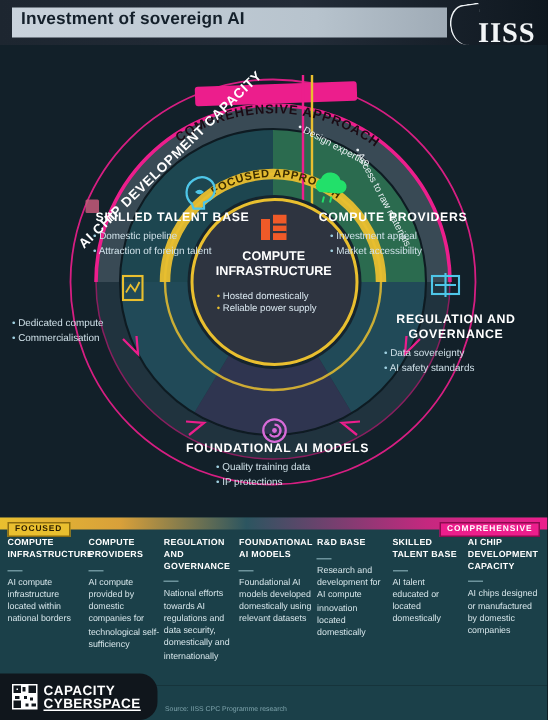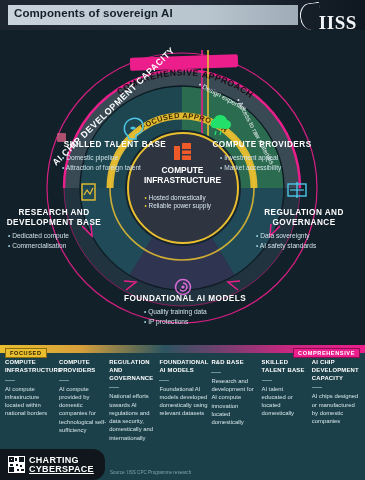--- a/index.html
+++ b/index.html
@@ -66,21 +66,21 @@
   .qr i{position:absolute;background:#10161c;}
   .cc-t1{position:absolute;left:29px;top:6px;font-size:9px;font-weight:bold;color:#fff;letter-spacing:.3px;}
   .cc-t2{position:absolute;left:29px;top:15px;font-size:9px;font-weight:bold;color:#fff;letter-spacing:.3px;text-decoration:underline;}
   .source{position:absolute;left:110px;top:13px;font-size:4.6px;color:#7fa4ad;}
 </style>
 </head>
 <body>
 
 <div class="header">
   <div class="header-bar"></div>
-  <div class="header-title">Components of sovereign AI</div>
+  <div class="header-title">Investment of sovereign AI</div>
   <div class="logo">
     <div class="logo-arc"></div>
     <div class="logo-txt">IISS</div>
   </div>
 </div>
 
 <div class="canvas">
 
   <svg class="wheel" viewBox="0 0 305 300">
     <defs>
@@ -191,21 +191,20 @@
 
   <div class="quad-label" style="left:248px;top:178px;width:112px;">
     <div class="q-title">REGULATION AND GOVERNANCE</div>
     <ul class="q-list" style="text-align:left;padding-left:8px;">
       <li>Data sovereignty</li>
       <li>AI safety standards</li>
     </ul>
   </div>
 
   <div class="quad-label" style="left:2px;top:178px;width:104px;">
-    <div class="q-title">RESEARCH AND DEVELOPMENT BASE</div>
     <ul class="q-list" style="text-align:left;padding-left:6px;">
       <li>Dedicated compute</li>
       <li>Commercialisation</li>
     </ul>
   </div>
 
   <div class="quad-label" style="left:110px;top:264px;width:150px;">
     <div class="q-title">FOUNDATIONAL AI MODELS</div>
     <ul class="q-list" style="text-align:left;padding-left:34px;">
       <li>Quality training data</li>
@@ -265,17 +264,17 @@
       <i style="left:3px;top:3px;width:1px;height:1px;background:#fff;"></i>
       <i style="left:11px;top:1px;width:5px;height:5px;"></i>
       <i style="left:1px;top:11px;width:5px;height:5px;"></i>
       <i style="left:8px;top:8px;width:2px;height:2px;"></i>
       <i style="left:12px;top:9px;width:2px;height:2px;"></i>
       <i style="left:9px;top:13px;width:2px;height:2px;"></i>
       <i style="left:13px;top:13px;width:3px;height:2px;"></i>
       <i style="left:7px;top:2px;width:2px;height:3px;"></i>
       <i style="left:2px;top:8px;width:3px;height:2px;"></i>
     </div>
-    <div class="cc-t1">CHARTING</div>
+    <div class="cc-t1">CAPACITY</div>
     <div class="cc-t2">CYBERSPACE</div>
   </div>
   <div class="source">Source: IISS CPC Programme research</div>
 </div>
 
 </body></html>

